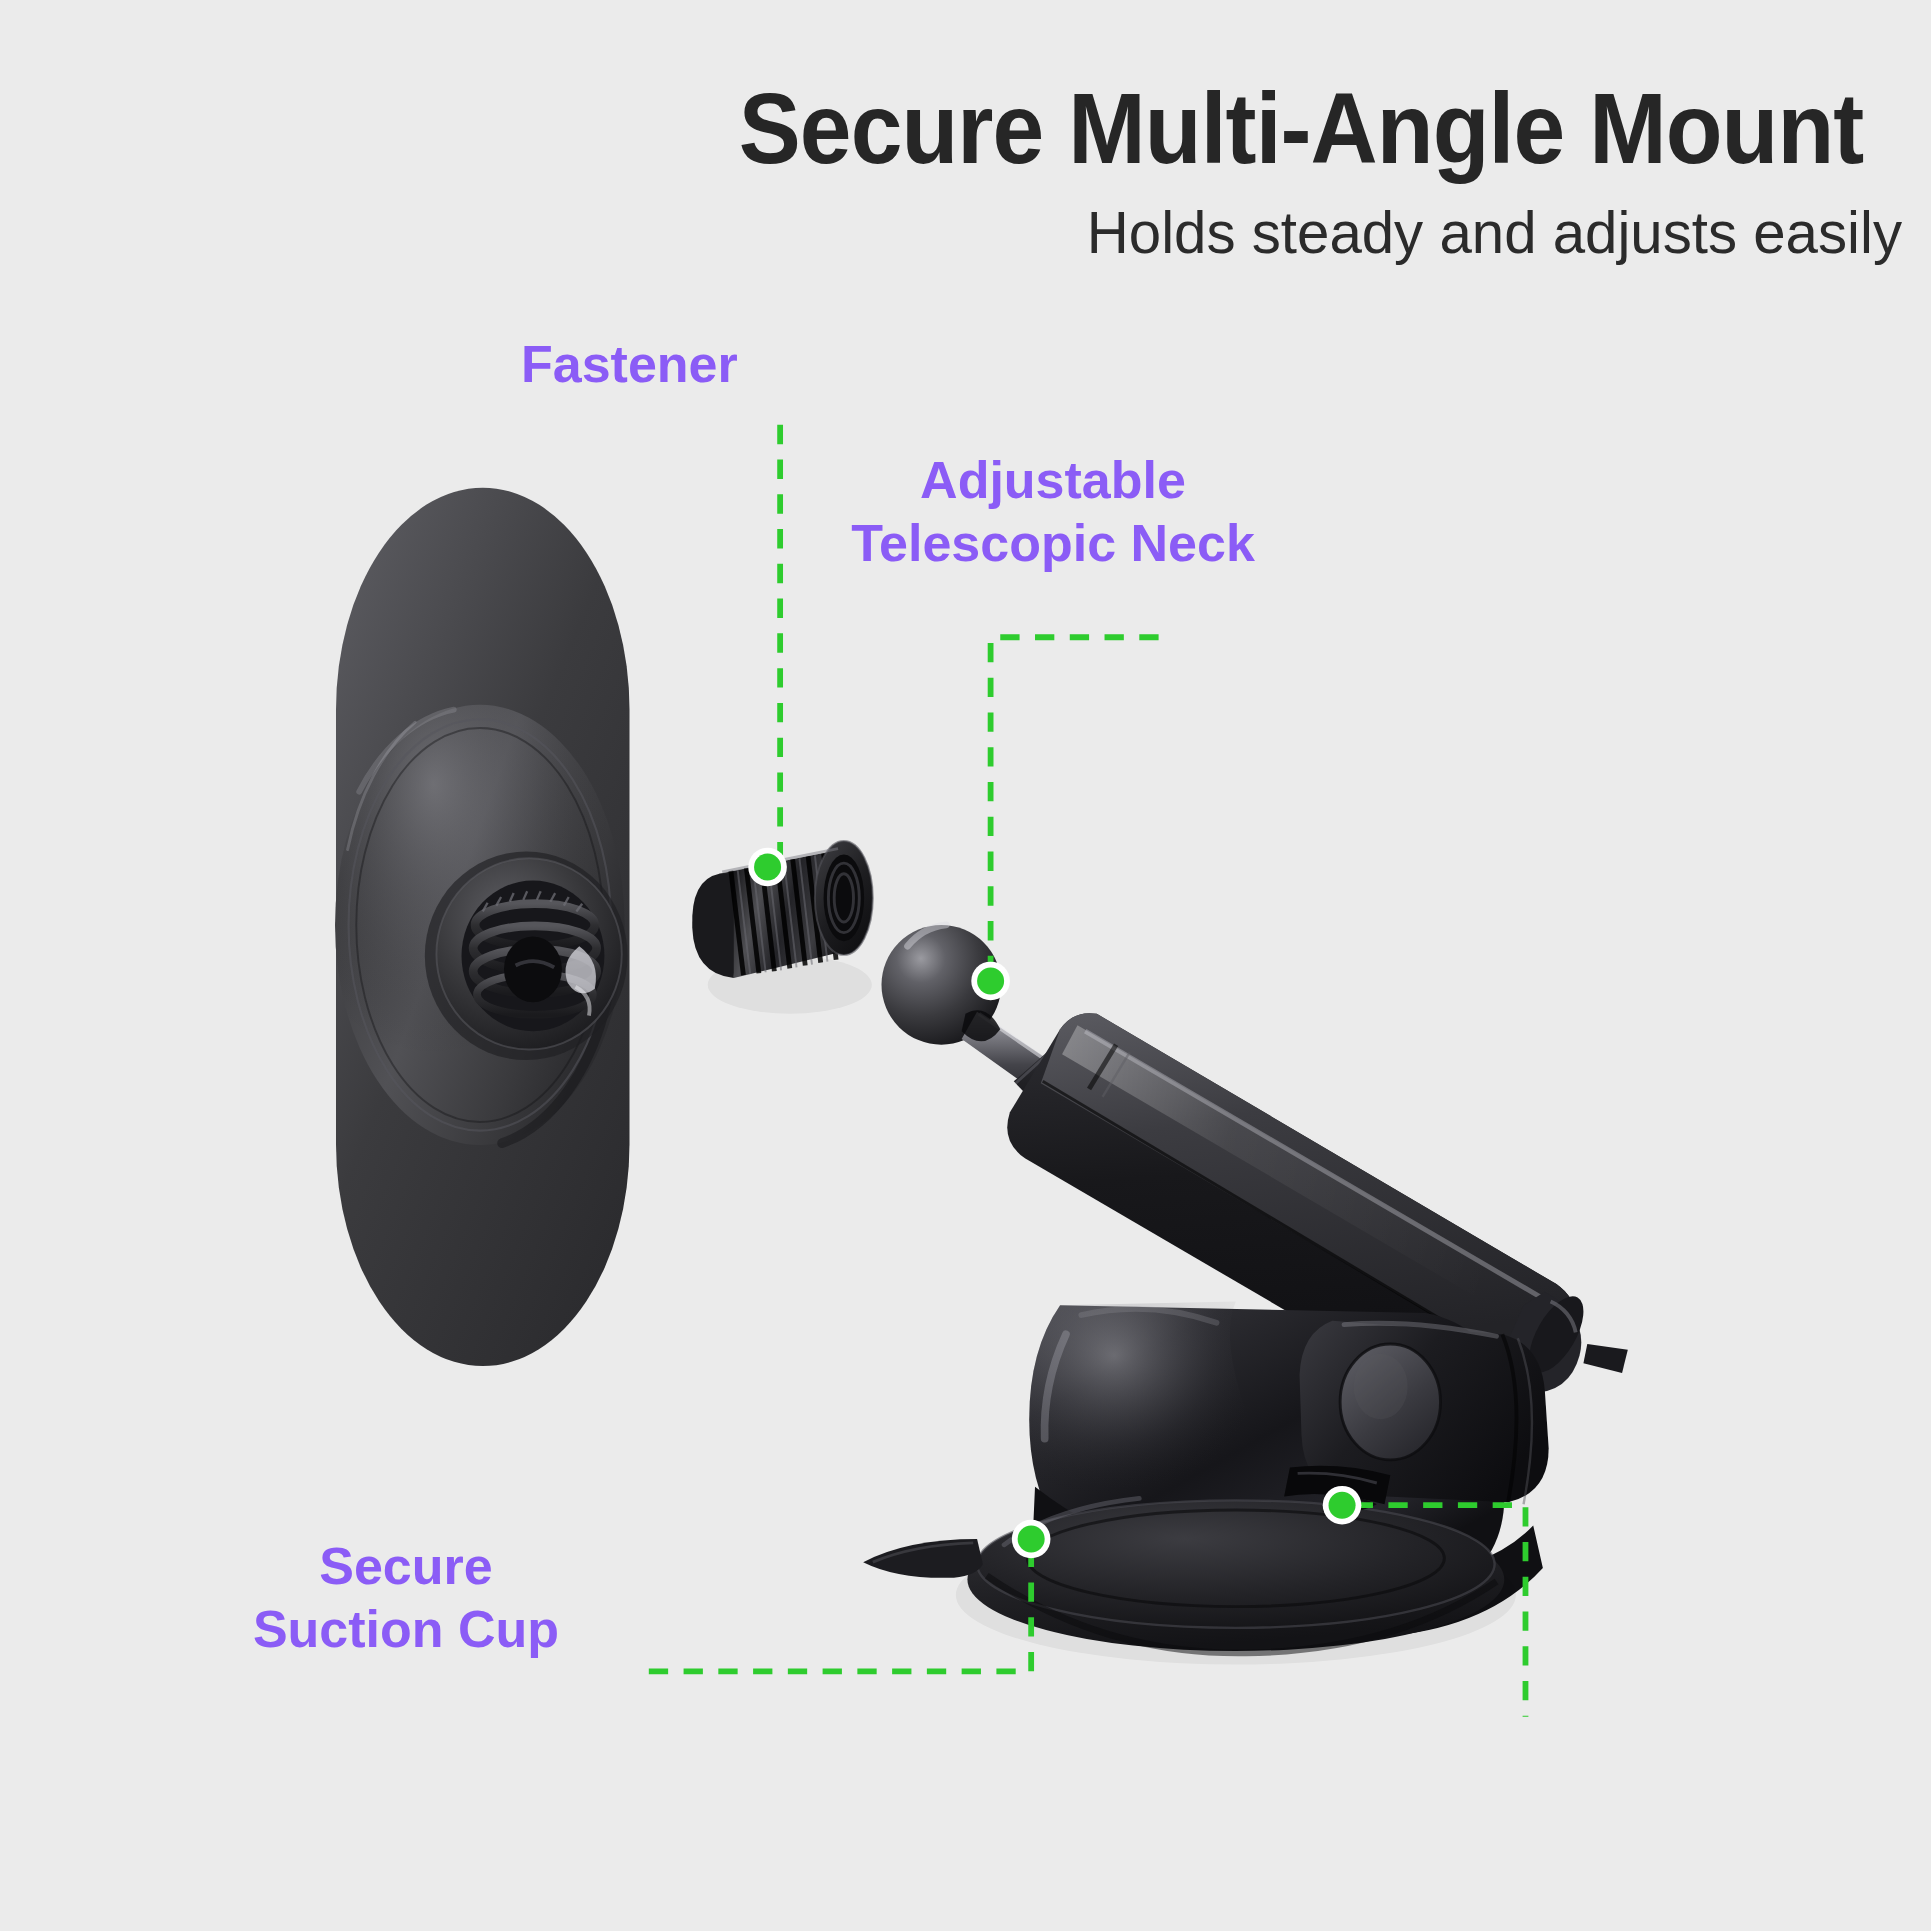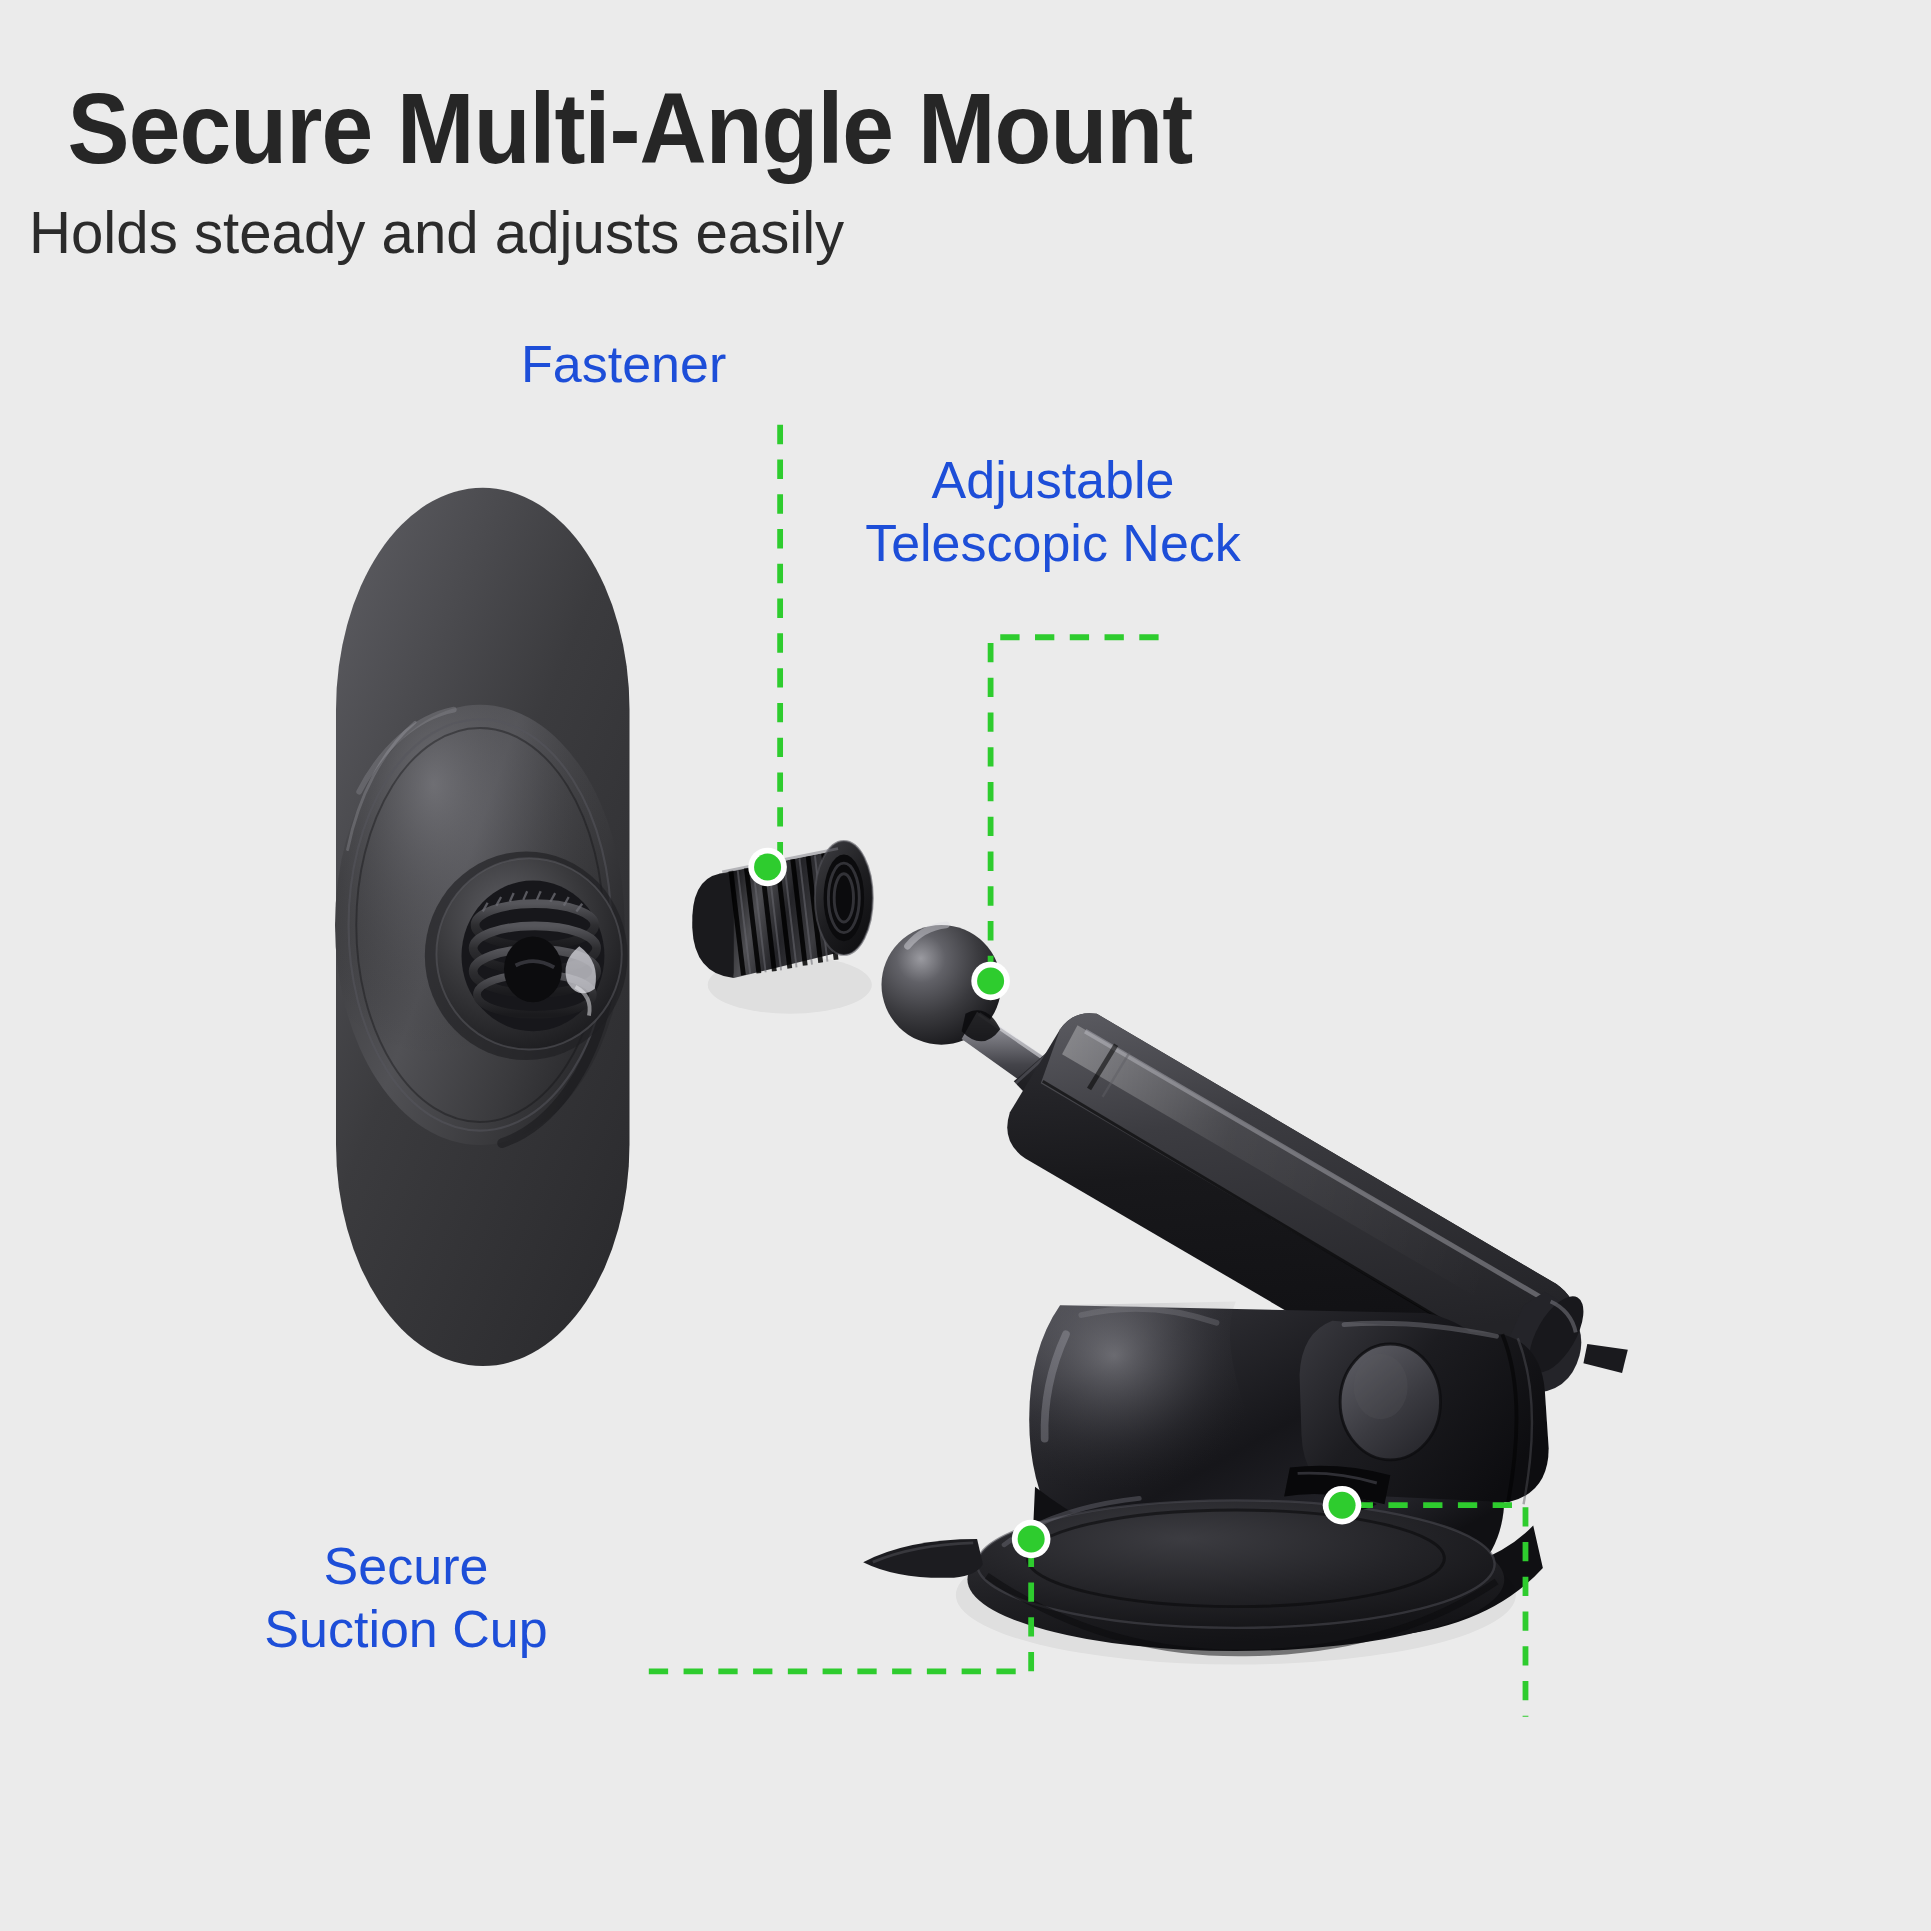--- a/index.html
+++ b/index.html
@@ -6,21 +6,21 @@
   body{
     width:1931px;height:1931px;
     background:#ebebeb;
     font-family:"Liberation Sans",sans-serif;
     overflow:hidden;
     position:relative;
   }
   #stage{position:absolute;inset:0;width:1931px;height:1931px;}
 
   
-  .header{position:absolute;left:0;top:0;width:1931px;text-align:left;}
+  .header{position:absolute;left:0;top:0;width:1931px;text-align:right;}
   .title{
     font-family:"Liberation Sans",sans-serif;
     font-weight:700;
     font-size:100px;
     letter-spacing:-1px;
     color:#262626;
     margin:0;
     padding-top:75px;
     line-height:1.06;
     transform:scaleX(0.93);
@@ -33,24 +33,24 @@
     margin:0;
     padding-top:19.3px;
     line-height:1.1;
     transform:scaleX(0.97);
   }
 
   
   .callout{
     position:absolute;
     font-family:"Liberation Sans",sans-serif;
-    font-weight:400;
+    font-weight:700;
     font-size:52px;
     line-height:1.22;
-    color:#1d4ed8;
+    color:#8b5cf6;
     white-space:pre-line;
   }
   .c-fastener{left:521px;top:333px;text-align:left;}
   .c-neck{left:850px;top:449px;width:406px;text-align:center;}
   .c-cup{left:232px;top:1535px;width:348px;text-align:center;}
   .c-lever{left:1207px;top:1723px;width:367px;text-align:center;}
 
   
   svg.layer{position:absolute;left:0;top:0;width:1931px;height:1931px;pointer-events:none;}
 </style>

